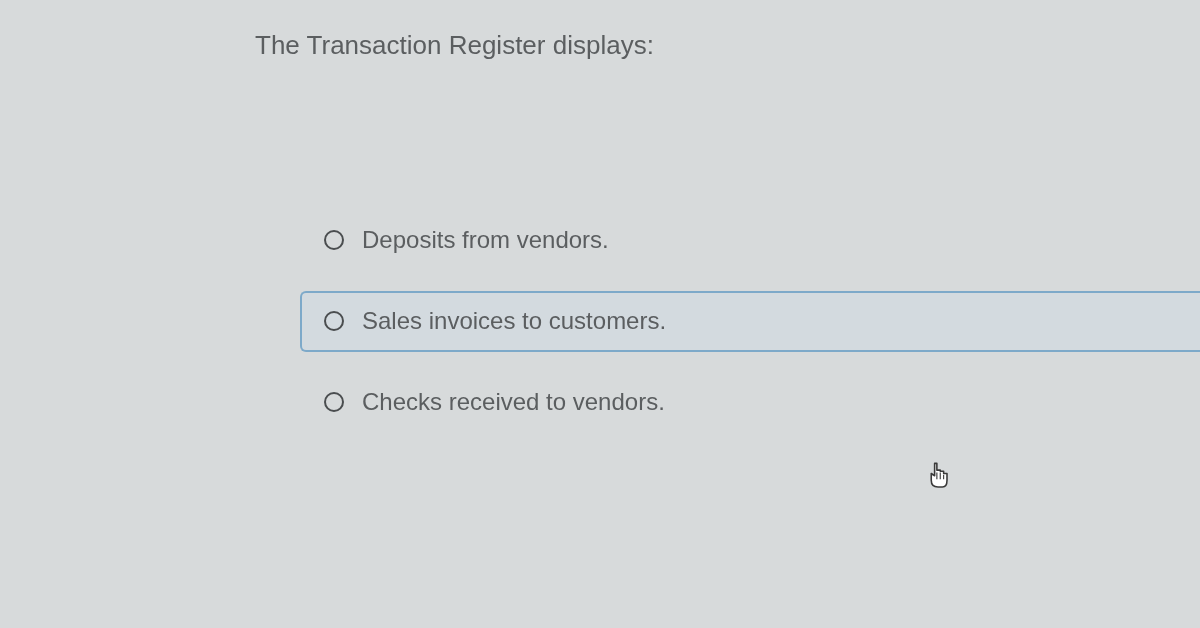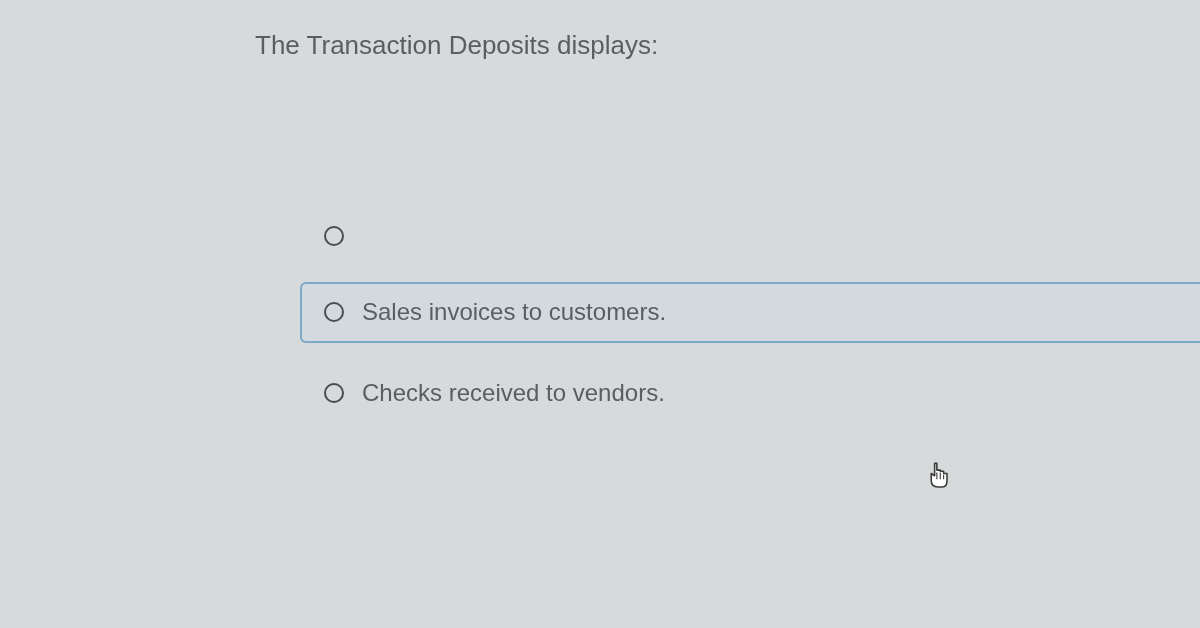--- a/index.html
+++ b/index.html
@@ -64,26 +64,27 @@
       top: 460px;
       left: 920px;
       width: 36px;
       height: 36px;
       pointer-events: none;
     }
   </style>
 </head>
 <body>
 
-<div class="question-prompt">The Transaction Deposits displays:</div>
+<div class="question-prompt">The Transaction Register displays:</div>
 
 <div class="options-container">
 
   <div class="option-row">
     <span class="radio-circle"></span>
+    <span class="option-label">Deposits from vendors.</span>
   </div>
 
 
   <div class="option-row highlighted">
     <span class="radio-circle"></span>
     <span class="option-label">Sales invoices to customers.</span>
   </div>
 
   <div class="option-row">
     <span class="radio-circle"></span>

